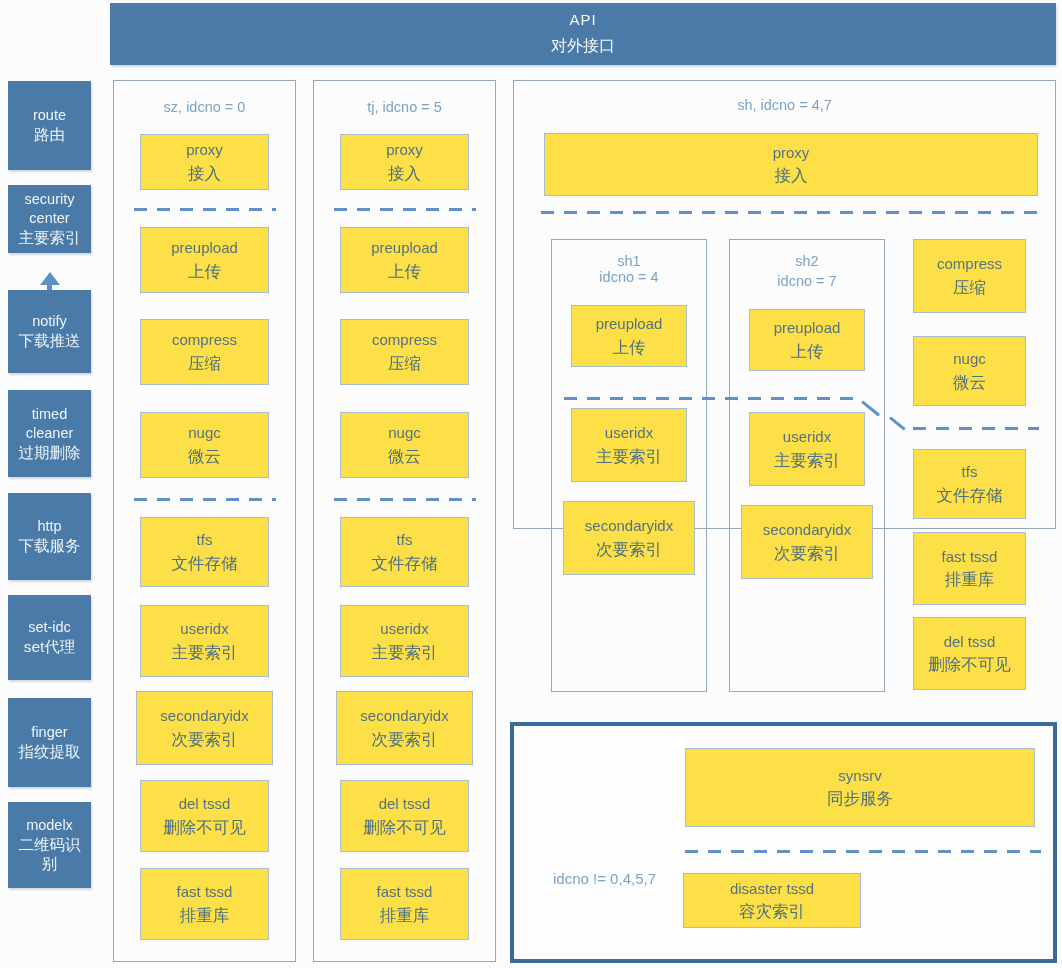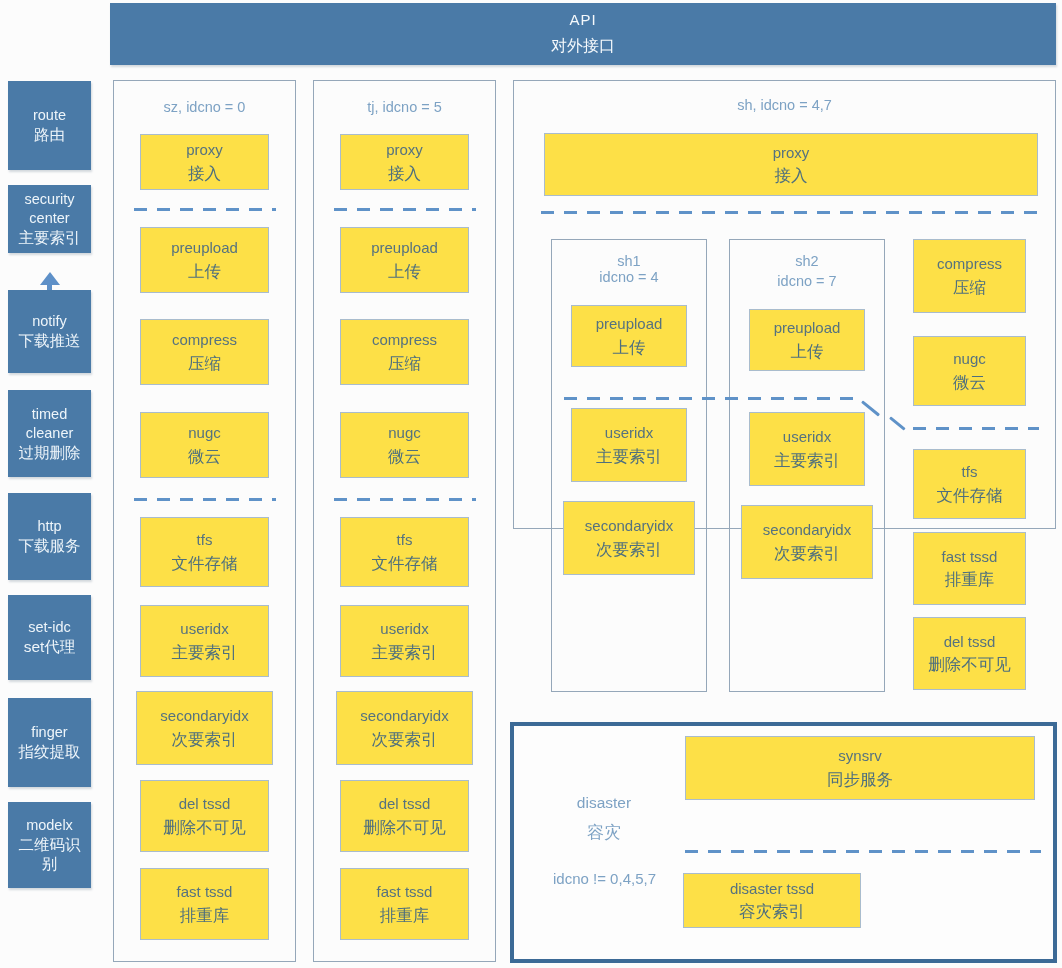--- a/index.html
+++ b/index.html
@@ -277,27 +277,23 @@
     <span class="en">fast tssd</span>
     <span class="zh">排重库</span>
   </div>
   <div class="node rnode" style="top:536px;height:73px">
     <span class="en">del tssd</span>
     <span class="zh">删除不可见</span>
   </div>
 </div>
 
 <div class="disaster">
-  <div class="d-label">
-    <div class="en">disaster</div>
-    <div class="zh">容灾</div>
-  </div>
   <div class="d-cond">idcno != 0,4,5,7</div>
 
-  <div class="node abs" style="left:171px;top:10px;width:350px;height:64px">
+  <div class="node abs" style="left:171px;top:22px;width:350px;height:79px">
     <span class="en">synsrv</span>
     <span class="zh">同步服务</span>
   </div>
   <div class="dash abs" style="left:171px;top:124px;width:356px"></div>
   <div class="node abs" style="left:169px;top:147px;width:178px;height:55px">
     <span class="en">disaster tssd</span>
     <span class="zh">容灾索引</span>
   </div>
 </div>
 

